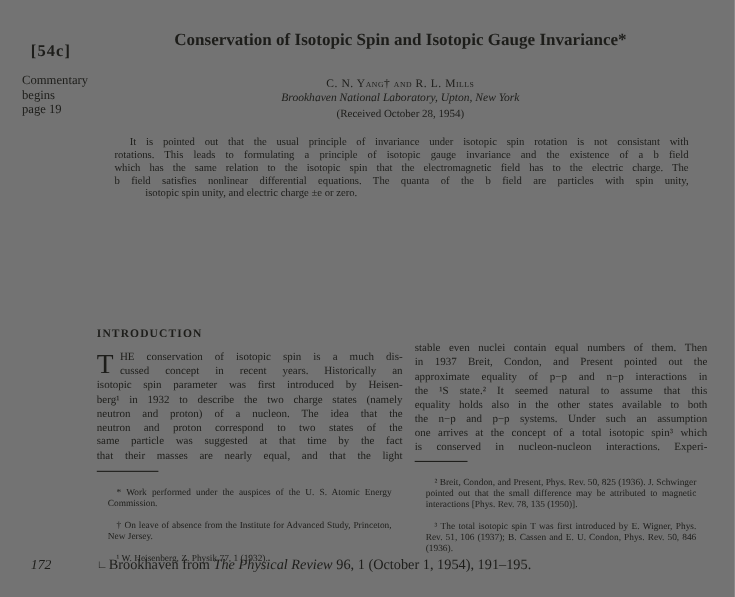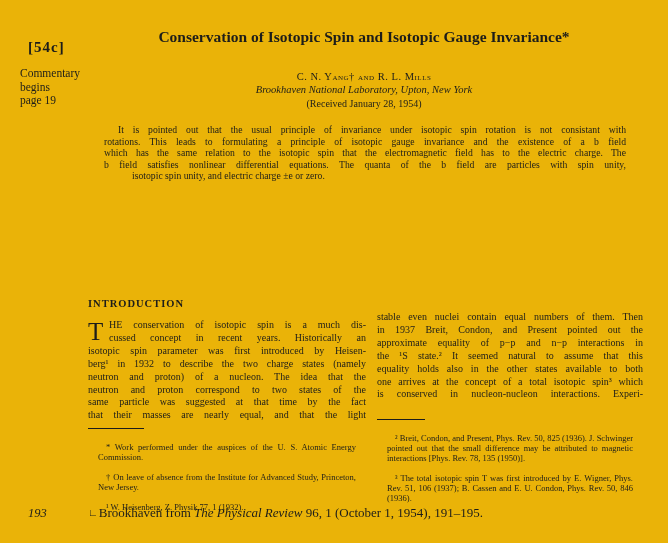--- a/index.html
+++ b/index.html
@@ -3,21 +3,21 @@
 <meta charset="utf-8">
 <style>
   html,body { margin:0; padding:0; }
   body {
     width:668px; height:543px;
     font-family:"Liberation Serif", serif;
     position:relative; overflow:hidden;
   }
   .page {
     position:absolute; inset:0;
-    background:#eab308;
+    background:#737373;
     color:#1d1d1a;
   }
   
   .margin-tag {
     position:absolute; left:28px; top:39px;
     font-size:15px; font-weight:bold; letter-spacing:1px;
   }
   .margin-note {
     position:absolute; left:20px; top:67px;
     font-size:11.5px; line-height:13.5px;
@@ -73,21 +73,21 @@
   <div class="margin-note">
     <div>Commentary</div>
     <div>begins</div>
     <div>page 19</div>
   </div>
 
   <div class="head-block">
     <div class="title">Conservation of Isotopic Spin and Isotopic Gauge Invariance*</div>
     <div class="authors">C. N. Yang† and R. L. Mills</div>
     <div class="affiliation">Brookhaven National Laboratory, Upton, New York</div>
-    <div class="received">(Received January 28, 1954)</div>
+    <div class="received">(Received October 28, 1954)</div>
   </div>
 
   <div class="abstract">
       <div class="aline">It is pointed out that the usual principle of invariance under isotopic spin rotation is not consistant with</div>
       <div class="aline">rotations. This leads to formulating a principle of isotopic gauge invariance and the existence of a b field</div>
       <div class="aline">which has the same relation to the isotopic spin that the electromagnetic field has to the electric charge. The</div>
       <div class="aline">b field satisfies nonlinear differential equations. The quanta of the b field are particles with spin unity,</div>
       <div class="aline">isotopic spin unity, and electric charge ±e or zero.</div>
     </div>
 
@@ -106,35 +106,36 @@
         <div class="cline">that their masses are nearly equal, and that the light</div>
       </div>
   </div>
 
   <div class="rightcol col">
       <div class="cline">stable even nuclei contain equal numbers of them. Then</div>
       <div class="cline">in 1937 Breit, Condon, and Present pointed out the</div>
       <div class="cline">approximate equality of p−p and n−p interactions in</div>
       <div class="cline">the ¹S state.² It seemed natural to assume that this</div>
       <div class="cline">equality holds also in the other states available to both</div>
+      <div class="cline">the n−p and p−p systems. Under such an assumption</div>
       <div class="cline">one arrives at the concept of a total isotopic spin³ which</div>
       <div class="cline">is conserved in nucleon-nucleon interactions. Experi-</div>
     </div>
 
   <div class="fnrule fnrule-left"></div>
   <div class="fnrule fnrule-right"></div>
 
   <div class="fnblock fnblock-left">
       <p class="fn">* Work performed under the auspices of the U. S. Atomic Energy Commission.</p>
       <p class="fn">† On leave of absence from the Institute for Advanced Study, Princeton, New Jersey.</p>
       <p class="fn">¹ W. Heisenberg, Z. Physik 77, 1 (1932).</p>
     </div>
   <div class="fnblock fnblock-right">
       <p class="fn">² Breit, Condon, and Present, Phys. Rev. 50, 825 (1936). J. Schwinger pointed out that the small difference may be attributed to magnetic interactions [Phys. Rev. 78, 135 (1950)].</p>
       <p class="fn">³ The total isotopic spin T was first introduced by E. Wigner, Phys. Rev. 51, 106 (1937); B. Cassen and E. U. Condon, Phys. Rev. 50, 846 (1936).</p>
     </div>
 
-  <div class="page-number">193</div>
+  <div class="page-number">172</div>
   <div class="reprint-line">
     <span class="reprint-mark">∟</span><span>Brookhaven from </span><span class="reprint-title">The Physical Review</span><span> 96, 1 (October 1, 1954), 191–195.</span>
   </div>
 
 </div>
 
 </body></html>

